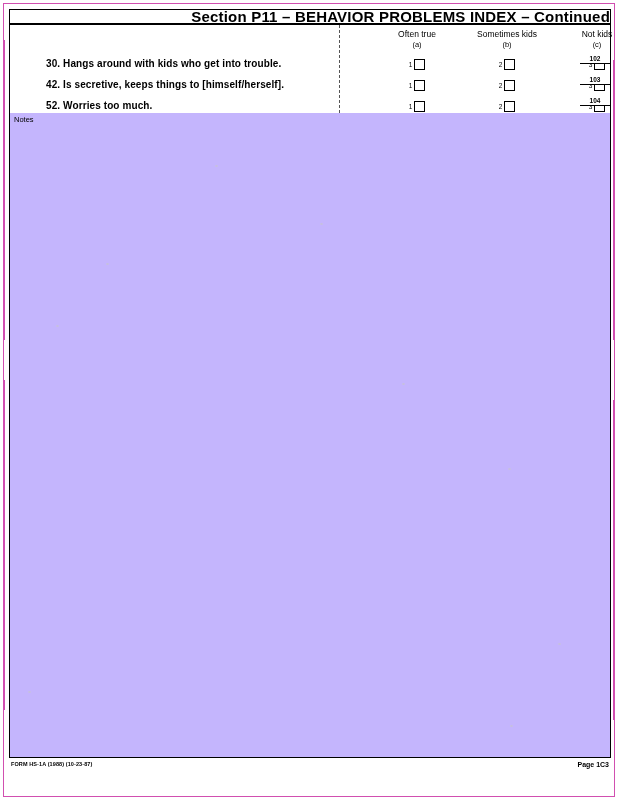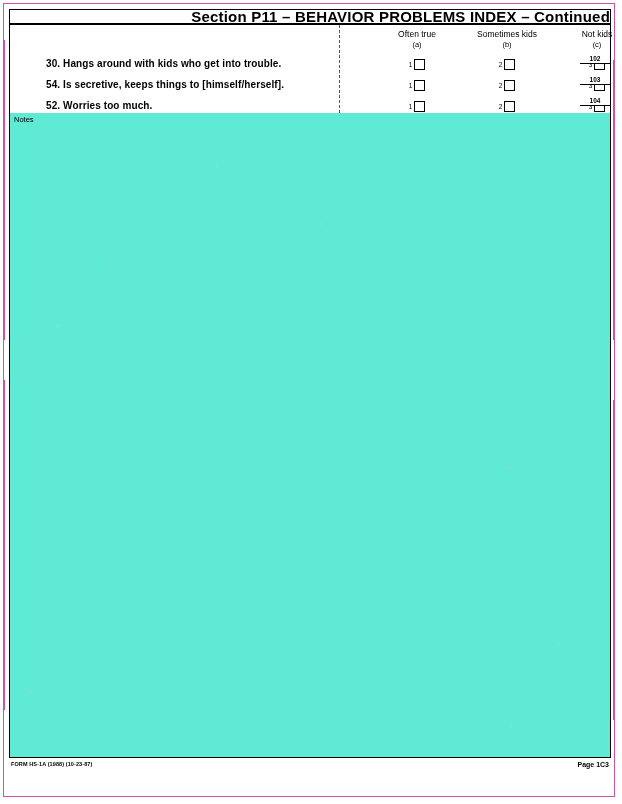--- a/index.html
+++ b/index.html
@@ -160,21 +160,21 @@
   
   .notes {
     position: absolute;
     left: 0;
     top: 104px;
     width: 602px;
     height: 645px;
     border: 1px solid #000;
     border-top: none;
     box-sizing: border-box;
-    background: #5eead4;
+    background: #c4b5fd;
   }
   .notes-label {
     position: absolute;
     left: 4px;
     top: 2px;
     font-size: 7.5px;
     color: #000;
   }
 
   
@@ -250,21 +250,21 @@
         </td>
         <td class="col-b cell">
           <span class="opt">2</span><span class="chk"></span>
         </td>
         <td class="col-c cell">
           <span class="opt">3</span><span class="chk"></span>
         </td>
       </tr>
 
       <tr class="q-row">
-        <td class="col-q">54.  Is secretive, keeps things to [himself/herself].</td>
+        <td class="col-q">42.  Is secretive, keeps things to [himself/herself].</td>
         <td class="col-a cell">
           <span class="opt">1</span><span class="chk"></span>
         </td>
         <td class="col-b cell">
           <span class="opt">2</span><span class="chk"></span>
         </td>
         <td class="col-c cell">
           <span class="opt">3</span><span class="chk"></span>
         </td>
       </tr>

